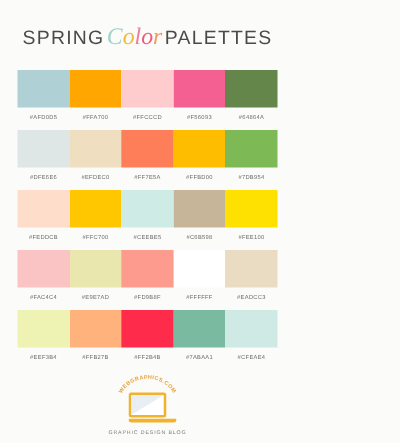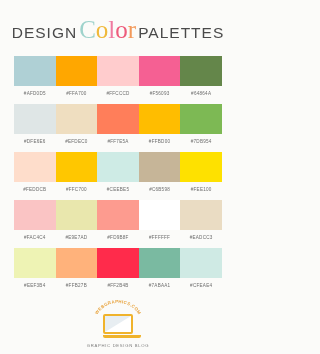--- a/index.html
+++ b/index.html
@@ -21,21 +21,22 @@
   .title{
     font-size:15.5px;
     letter-spacing:1.0px;
     color:#4a4a4a;
     white-space:nowrap;
     font-weight:400;
   }
   .title .word{font-family:"Liberation Sans",sans-serif;}
   .title .fancy{
     font-family:"Liberation Serif",serif;
-    font-size:25px;
+    font-style:italic;
+    font-size:19px;
     letter-spacing:0px;
     padding:0 2px;
   }
   .title .fancy span{display:inline;}
 
   
   .rows{
     padding:0 14px;
     box-sizing:border-box;
   }
@@ -130,21 +131,21 @@
     white-space:nowrap;
   }
 </style>
 </head>
 <body>
 
 <div class="page">
 
   <div class="title-wrap">
     <div class="title">
-      <span class="word">DESIGN</span><span class="fancy"><span style="color: rgb(159, 211, 204);">C</span><span style="color: rgb(240, 185, 59);">o</span><span style="color: rgb(240, 122, 160);">l</span><span style="color: rgb(238, 92, 124);">o</span><span style="color: rgb(243, 154, 91);">r</span></span><span class="word">PALETTES</span>
+      <span class="word">SPRING</span><span class="fancy"><span style="color: rgb(159, 211, 204);">C</span><span style="color: rgb(240, 185, 59);">o</span><span style="color: rgb(240, 122, 160);">l</span><span style="color: rgb(238, 92, 124);">o</span><span style="color: rgb(243, 154, 91);">r</span></span><span class="word">PALETTES</span>
     </div>
   </div>
 
   <div class="rows">
       <div class="row">
         <div class="swatches">
           <div class="swatch" style="background: rgb(175, 208, 213);"></div>
           <div class="swatch" style="background: rgb(255, 167, 0);"></div>
           <div class="swatch" style="background: rgb(255, 204, 205);"></div>
           <div class="swatch" style="background: rgb(245, 96, 147);"></div>

